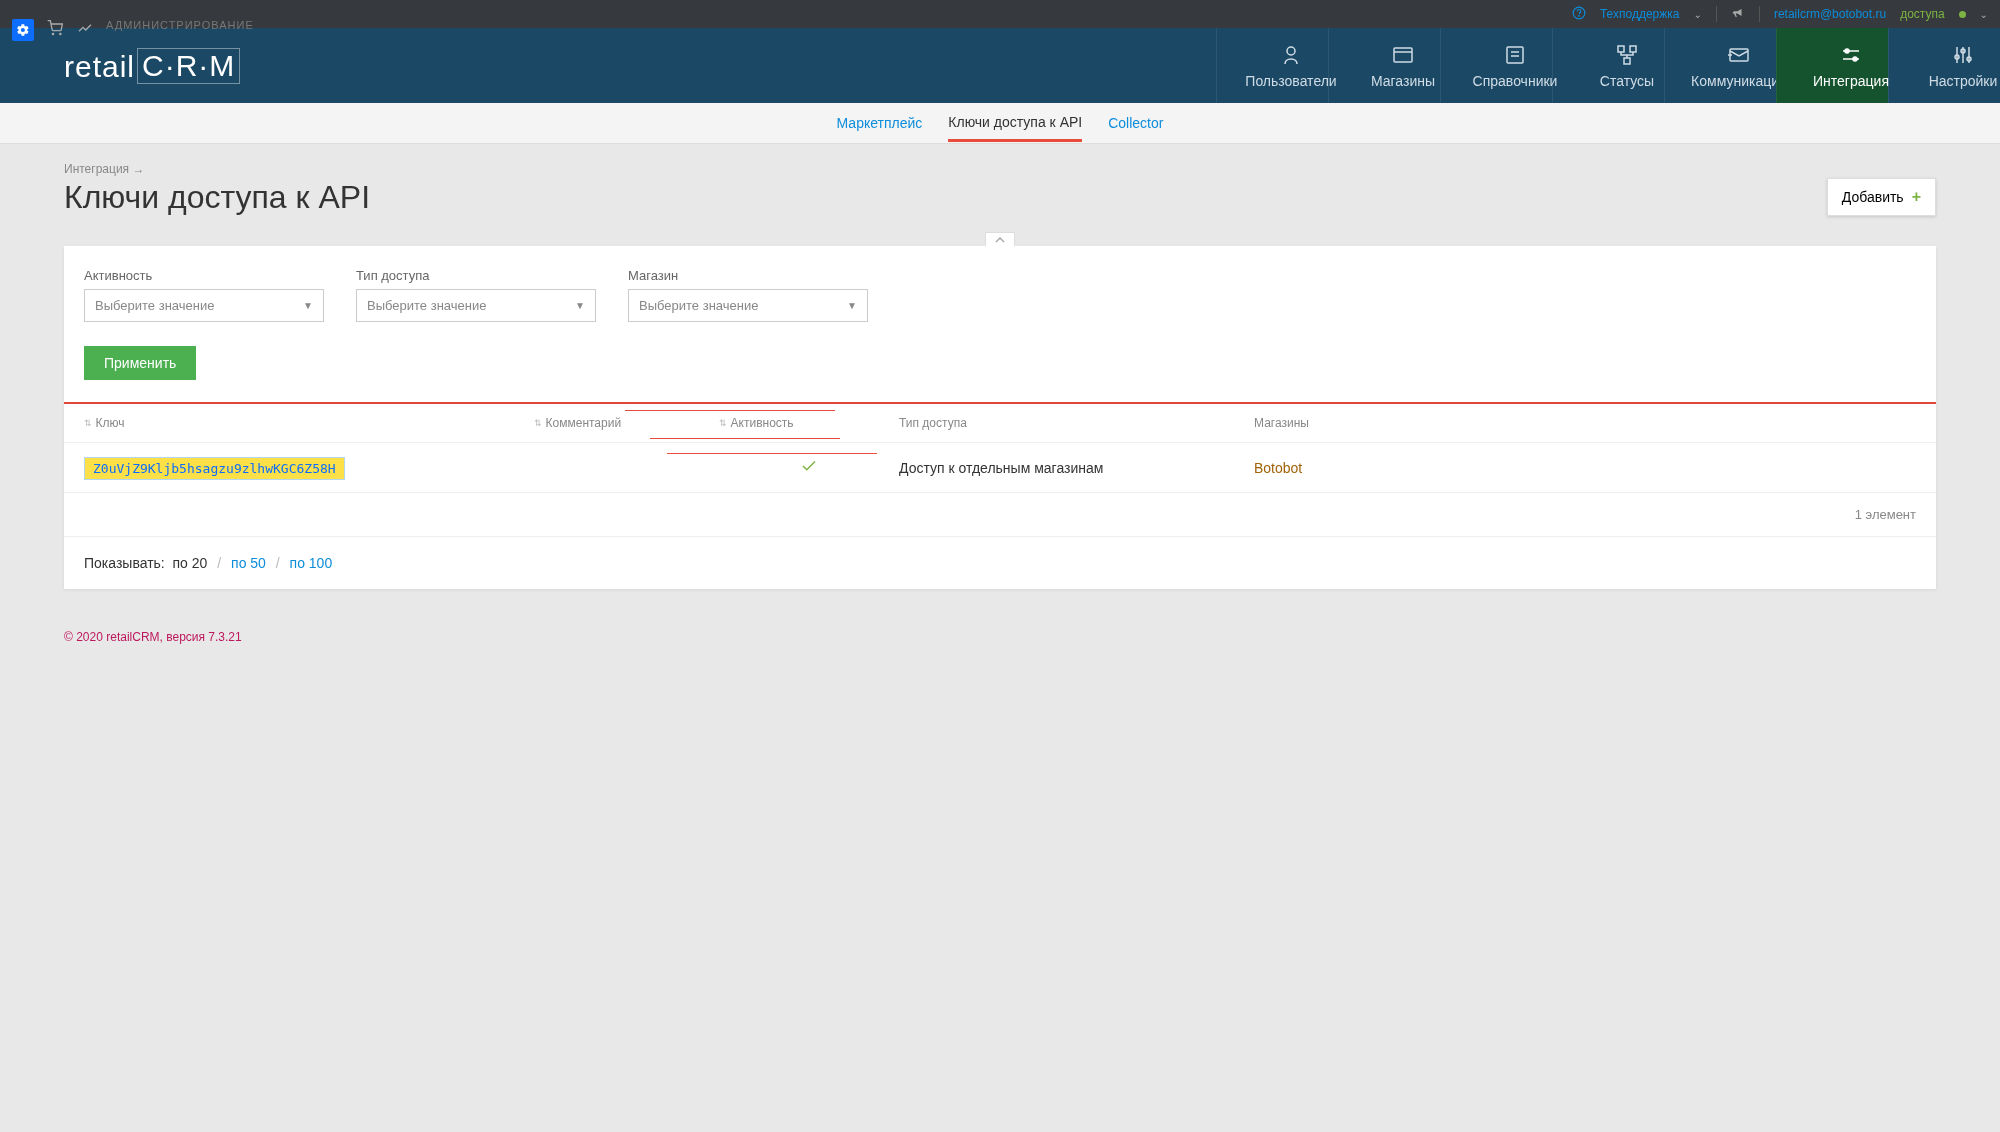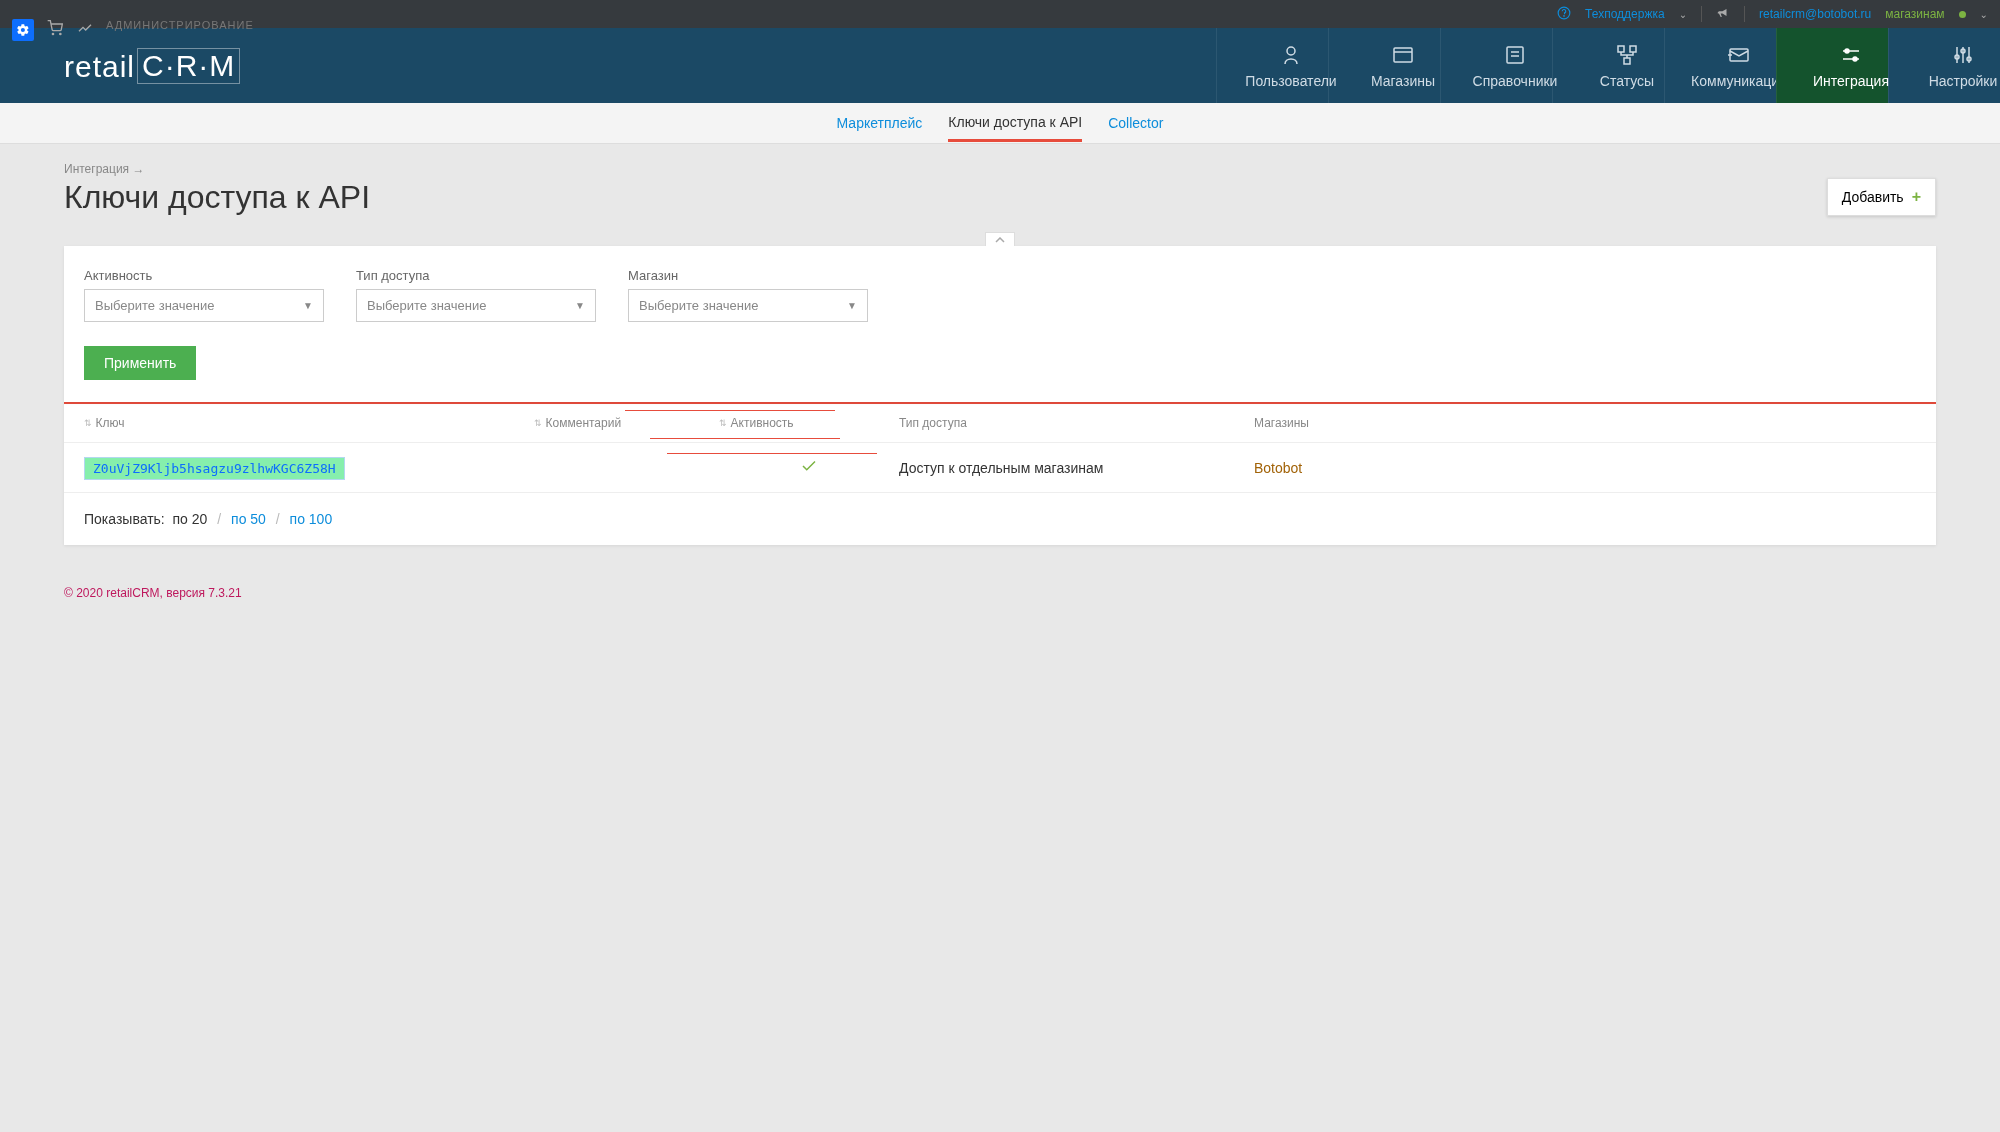--- a/index.html
+++ b/index.html
@@ -54,21 +54,21 @@
 .thead { display: flex; padding: 12px 20px; border-top: 2px solid #e74c3c; border-bottom: 1px solid #eee; font-size: 12px; color: #888; }
 .th { display: flex; align-items: center; gap: 4px; }
 .sort-icon { font-size: 9px; color: #bbb; }
 .col-key { flex: 0 0 450px; }
 .col-comment { flex: 0 0 185px; }
 .col-active { flex: 0 0 180px; text-align: center; }
 .col-access { flex: 0 0 355px; }
 .col-store { flex: 1; text-align: left; }
 
 .trow { display: flex; padding: 14px 20px; border-bottom: 1px solid #eee; align-items: center; font-size: 14px; }
-.key-badge { border: 1px solid #b3d7f0; background: #86efac; color: #0d6efd; padding: 3px 8px; font-family: monospace; font-size: 13px; }
+.key-badge { border: 1px solid #b3d7f0; background: #fde047; color: #0d6efd; padding: 3px 8px; font-family: monospace; font-size: 13px; }
 .check-icon { color: #7cb342; }
 .store-link { color: #a16207; cursor: pointer; }
 
 .table-footer { display: flex; justify-content: flex-end; padding: 14px 20px; font-size: 13px; color: #888; border-bottom: 1px solid #eee; }
 
 .pagination { padding: 18px 20px; font-size: 14px; color: #333; }
 .pagination .sep2 { color: #bbb; margin: 0 6px; }
 .pagination .link { color: #0d8ddb; cursor: pointer; }
 .pagination .current { color: #333; }
 
@@ -114,21 +114,21 @@
     <span class="topbar-link">Техподдержка</span>
     <span style="color:#aaa;font-size:10px;">⌄</span>
     <span class="sep"></span>
     <span style="color:#aaa;">
       <svg width="14" height="14" viewBox="0 0 24 24" fill="currentColor">
           <path d="M3 11v2h2l3 6h2l-2-6h3l7 4V5l-7 4H5l-2 2z"></path>
         </svg>
     </span>
     <span class="sep"></span>
     <span class="topbar-link">retailcrm@botobot.ru</span>
-    <span class="status-text">магазинам</span>
+    <span class="status-text">доступа</span>
     <span class="status-dot"></span>
     <span style="color:#aaa;font-size:10px;">⌄</span>
   </div>
 </div>
 
 <div class="header">
   <div class="logo">
     <span style="font-weight:300;">retail</span>
       <span style="font-weight:400;border:1px solid rgba(255,255,255,0.4);padding:0 4px;margin-left:2px;">C·R·M</span>
   </div>
@@ -280,20 +280,21 @@
     </div>
     <div class="trow">
       <div class="col-key"><span class="key-badge">Z0uVjZ9Kljb5hsagzu9zlhwKGC6Z58H</span></div>
       <div class="col-comment"></div>
       <div class="col-active" style="text-align:center;"><span class="check-icon"><svg width="18" height="18" viewBox="0 0 24 24" fill="none" stroke="currentColor" stroke-width="2">
               <polyline points="4 12 9 17 20 6"></polyline>
             </svg></span></div>
       <div class="col-access">Доступ к отдельным магазинам</div>
       <div class="col-store"><span class="store-link">Botobot</span></div>
     </div>
+    <div class="table-footer">1 элемент</div>
     <div class="pagination">
       <span>Показывать:</span>&nbsp;
       <span class="current">по 20</span>
       <span class="sep2">/</span>
       <span class="link">по 50</span>
       <span class="sep2">/</span>
       <span class="link">по 100</span>
     </div>
   </div>
 </div>

